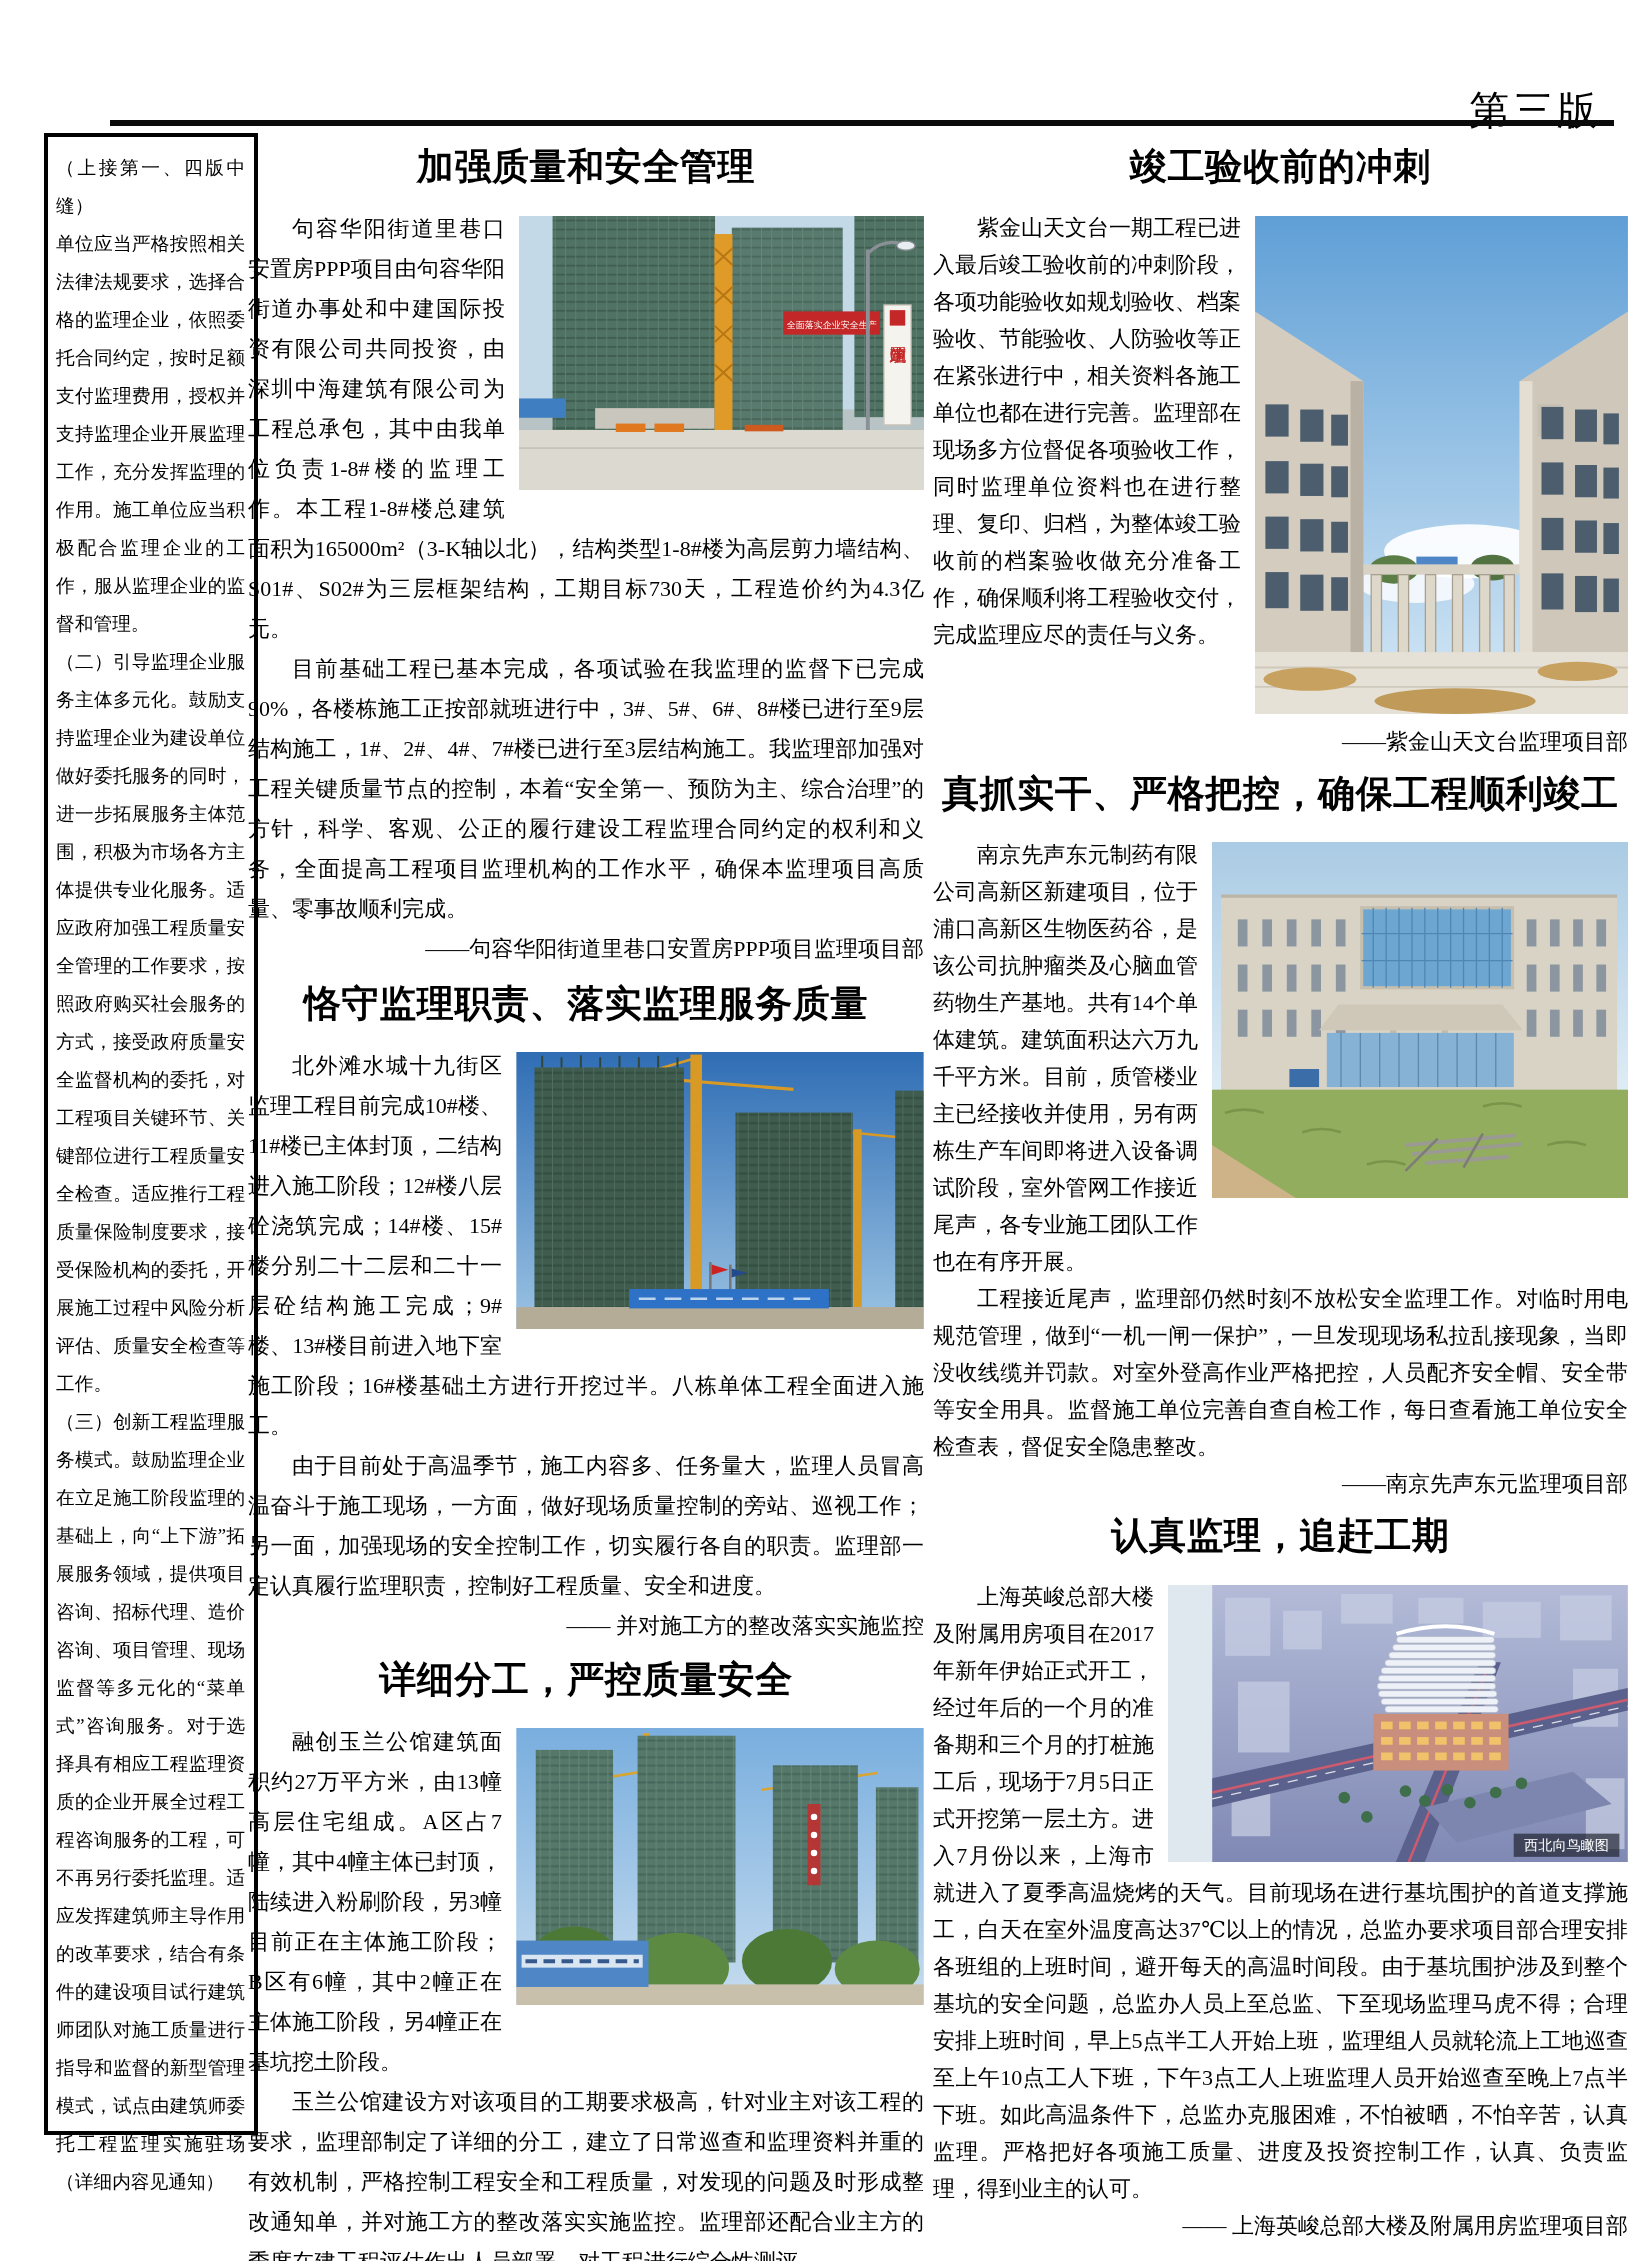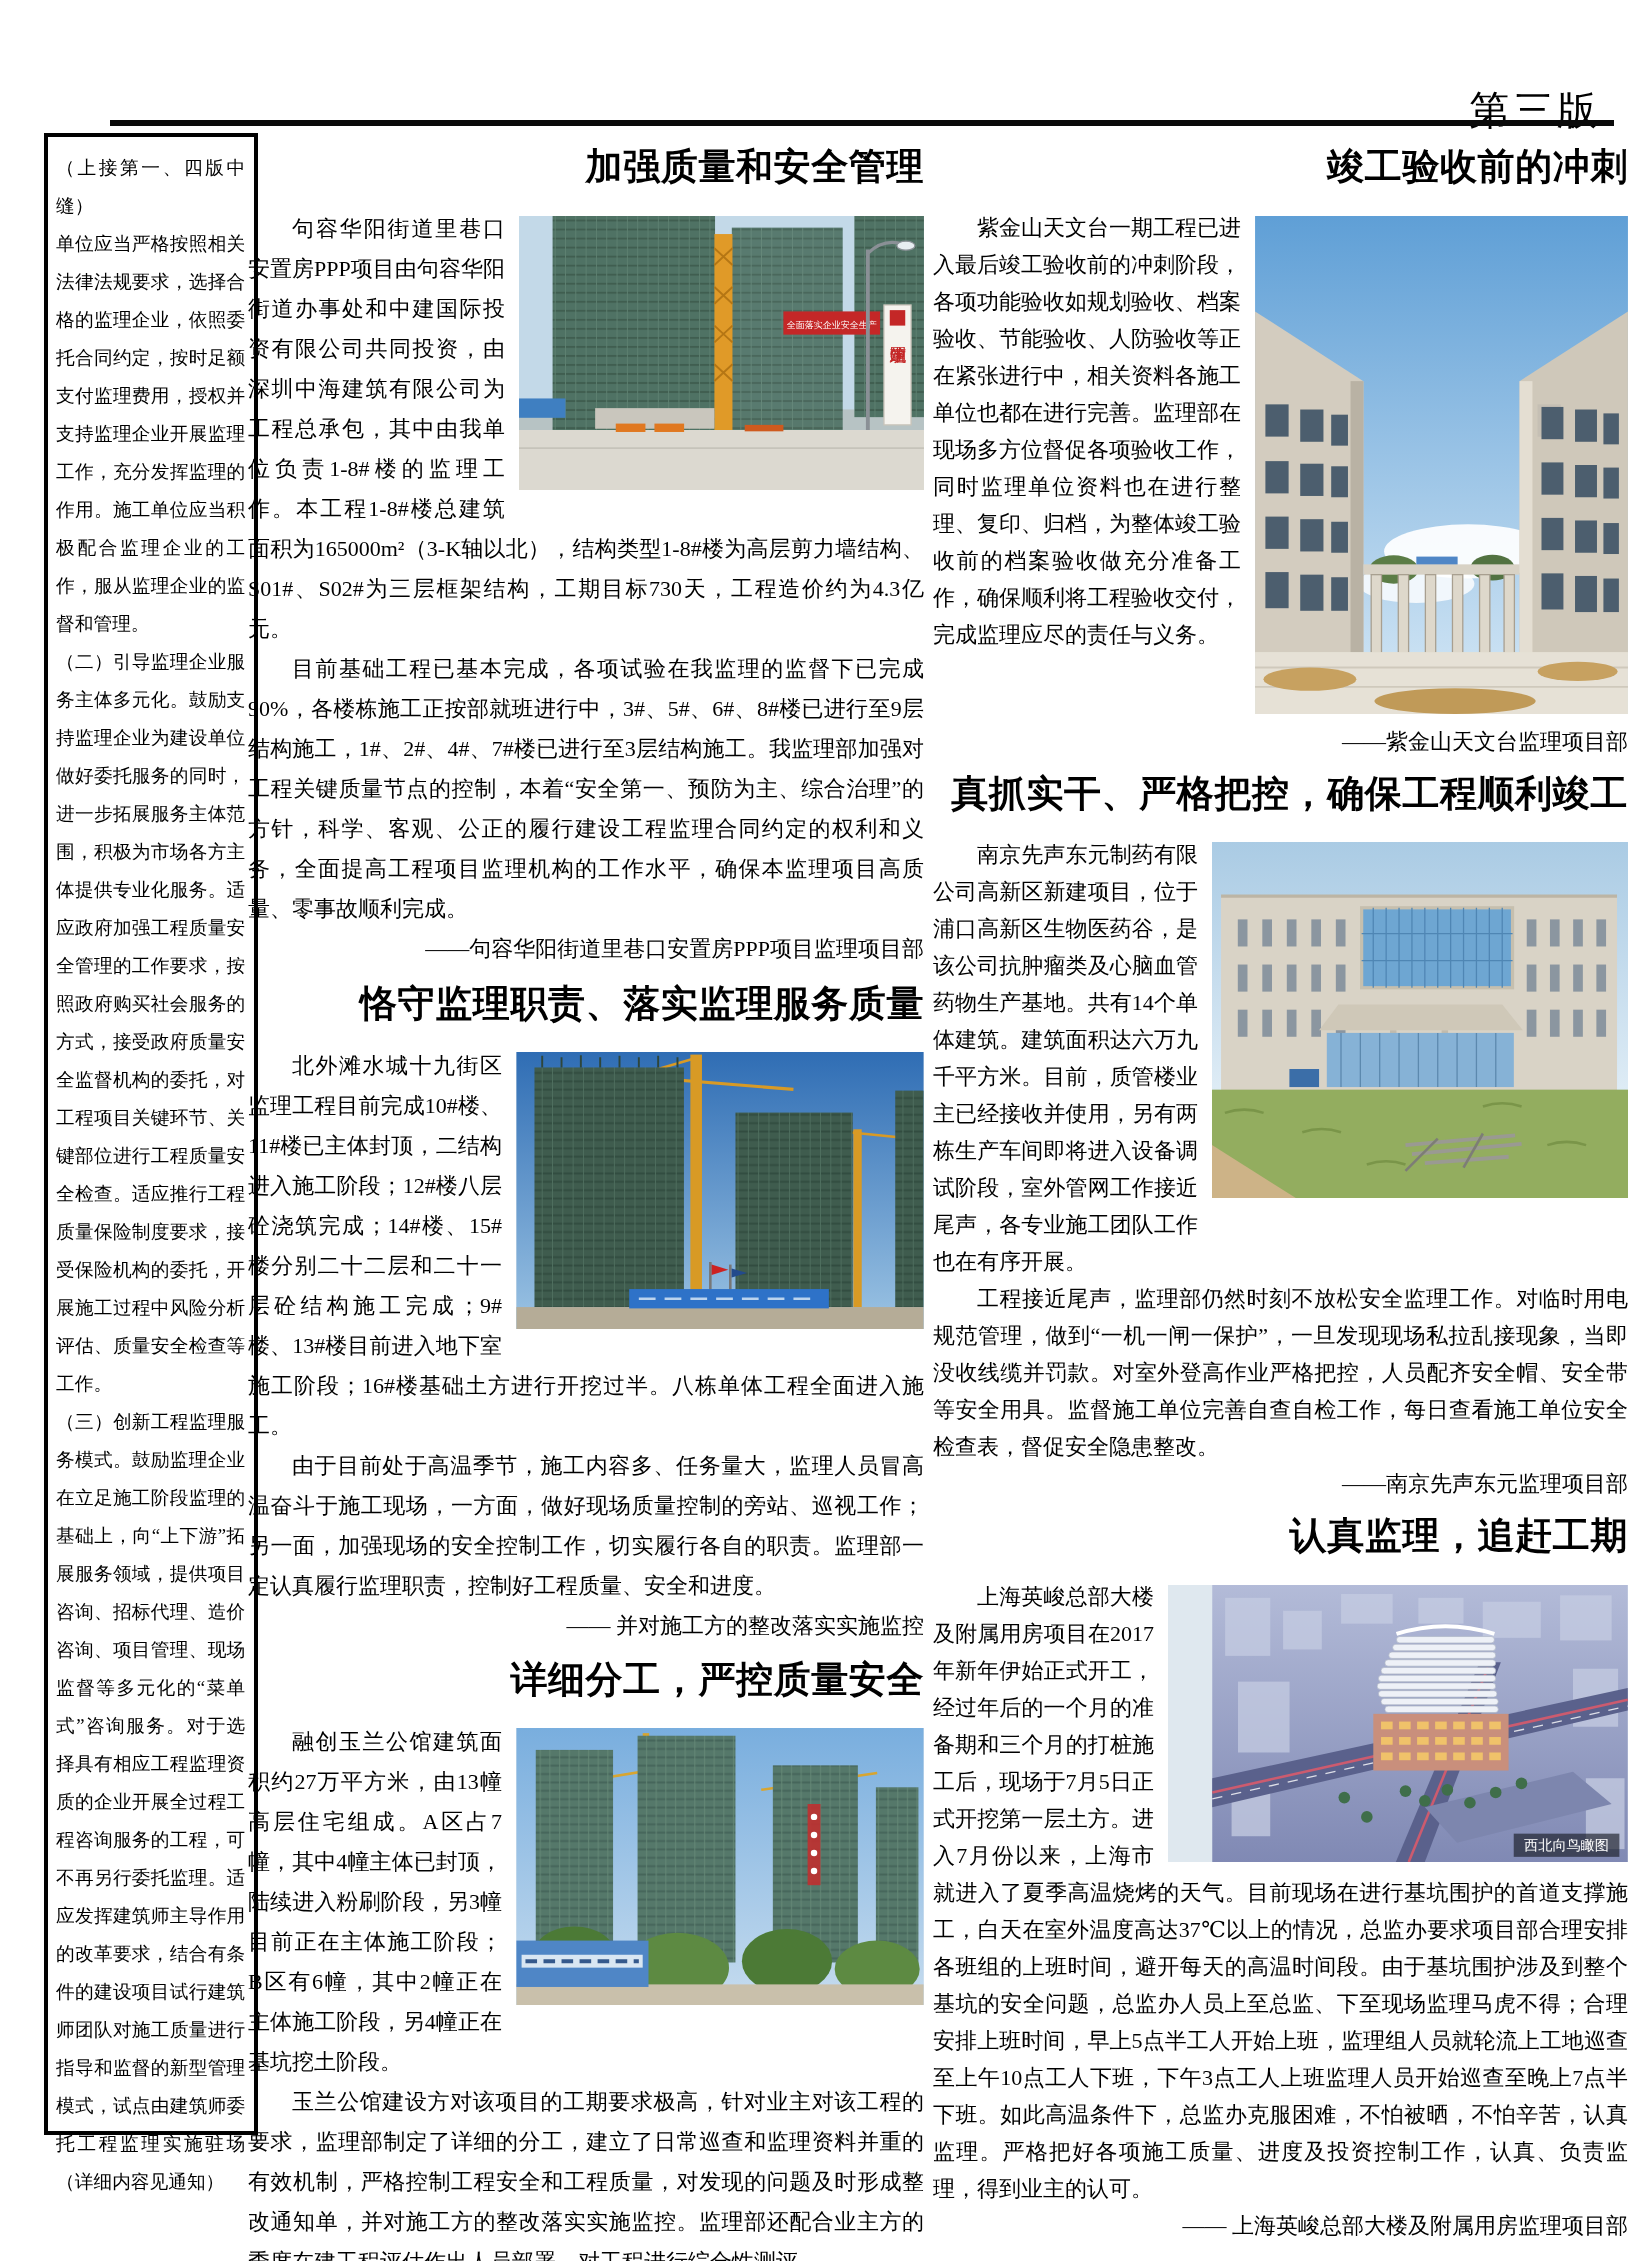--- a/index.html
+++ b/index.html
@@ -10,21 +10,21 @@
   #top-rule{position:absolute;left:110px;top:120px;width:1504px;height:5.8px;background:#0a0a0a;}
   
   #sidebar{position:absolute;left:7.7px;top:133px;width:214px;height:2002px;box-sizing:border-box;
            border:4.5px solid #000;padding:11.6px 8.4px;margin-left:36px;}
   #sidebar p{margin:0;font-size:18.7px;line-height:38px;text-align:justify;text-justify:inter-ideograph;}
   
   .col{position:absolute;top:133px;}
   #col-mid{left:248px;width:676px;}
   #col-right{left:933px;width:695px;}
   .headline{font-family:"Liberation Sans","DejaVu Sans",sans-serif;font-weight:900;
-            font-size:37px;line-height:48px;text-align:right;margin:10.3px 0 18px 0;letter-spacing:0.6px;}
+            font-size:37px;line-height:48px;text-align:center;margin:10.3px 0 18px 0;letter-spacing:0.6px;}
   .body{font-size:22px;text-align:justify;text-justify:inter-ideograph;}
   #col-mid .body{line-height:40px;}
   #col-right .body{line-height:37px;}
   .body p{margin:0;text-indent:2em;}
   .body p.sig{text-indent:0;text-align:right;clear:both;}
   .ph{float:right;margin:6.4px 0 9px 14px;background:#dfe8ef;}
   .ph svg{display:block;width:100%;height:100%;}
   .art{overflow:visible;}
 </style>
 </head>

